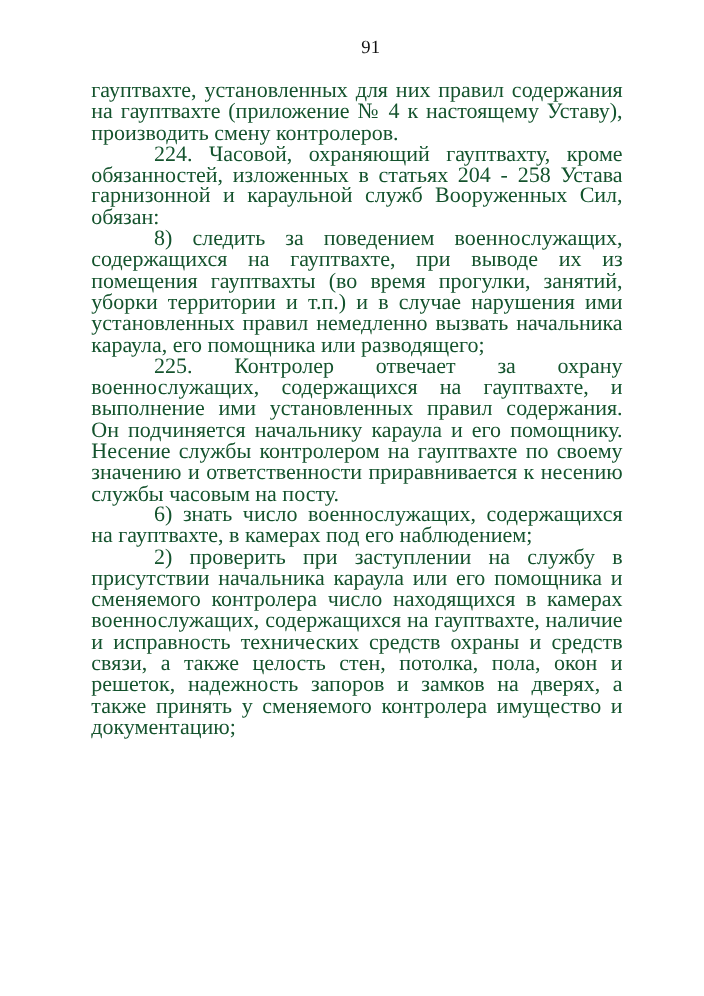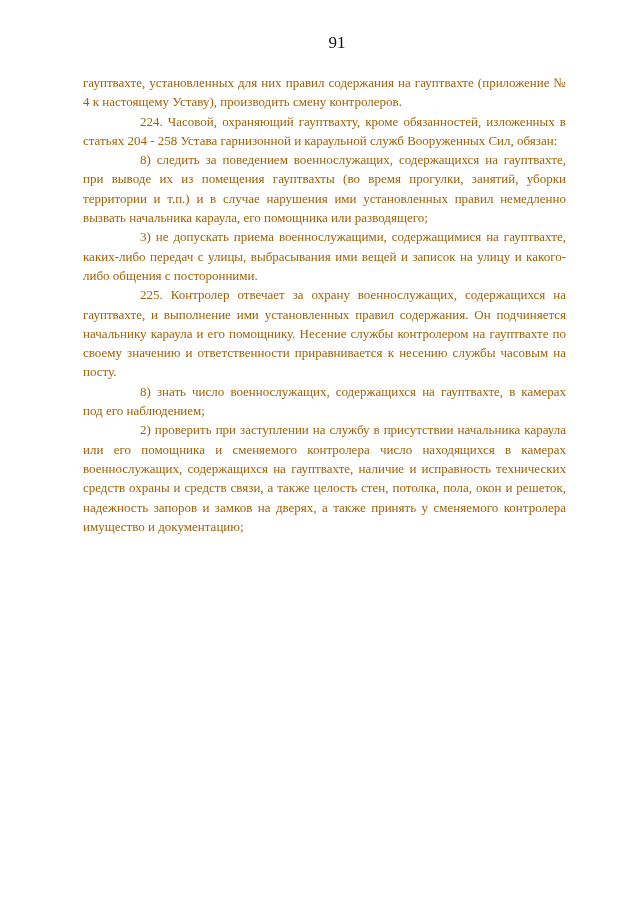--- a/index.html
+++ b/index.html
@@ -4,32 +4,31 @@
 <style>
   html, body { margin: 0; padding: 0; background: #ffffff; }
   body { width: 640px; height: 905px; position: relative; overflow: hidden; }
   .page-number {
     position: absolute; top: 33px; left: 0; width: 674px;
     text-align: center;
     font-family: "Liberation Serif", serif; font-size: 17px; color: #111;
   }
   .text-body {
     position: absolute; top: 73px; left: 83px; width: 483px;
-    font-family: "Liberation Serif", serif; font-size: 13px;
-    line-height: 19.3px; color: #a16207;
+    font-family: "Liberation Serif", serif; font-size: 20px;
+    line-height: 19.3px; color: #14532d;
   }
   .para { margin: 0; text-align: justify; text-align-last: left; }
   .para.indent { text-indent: 57px; }
 </style>
 </head>
 <body>
 
 <div class="page-number">91</div>
 
 <div class="text-body">
   <p class="para">гауптвахте, установленных для них правил содержания на гауптвахте (приложение № 4 к настоящему Уставу), производить смену контролеров.</p>
   <p class="para indent">224. Часовой, охраняющий гауптвахту, кроме обязанностей, изложенных в статьях 204 - 258 Устава гарнизонной и караульной служб Вооруженных Сил, обязан:</p>
   <p class="para indent">8) следить за поведением военнослужащих, содержащихся на гауптвахте, при выводе их из помещения гауптвахты (во время прогулки, занятий, уборки территории и т.п.) и в случае нарушения ими установленных правил немедленно вызвать начальника караула, его помощника или разводящего;</p>
-  <p class="para indent">3)  не допускать приема военнослужащими, содержащимися на гауптвахте, каких-либо передач с улицы, выбрасывания ими вещей и записок на улицу и какого-либо общения с посторонними.</p>
   <p class="para indent">225. Контролер отвечает за охрану военнослужащих, содержащихся на гауптвахте, и выполнение ими установленных правил содержания. Он подчиняется начальнику караула и его помощнику. Несение службы контролером на гауптвахте по своему значению и ответственности приравнивается к несению службы часовым на посту.</p>
-  <p class="para indent">8) знать число военнослужащих, содержащихся на гауптвахте, в камерах под его наблюдением;</p>
+  <p class="para indent">6) знать число военнослужащих, содержащихся на гауптвахте, в камерах под его наблюдением;</p>
   <p class="para indent">2) проверить при заступлении на службу в присутствии начальника караула или его помощника и сменяемого контролера число находящихся в камерах военнослужащих, содержащихся на гауптвахте, наличие и исправность технических средств охраны и средств связи, а также целость стен, потолка, пола, окон и решеток, надежность запоров и замков на дверях, а также принять у сменяемого контролера имущество и документацию;</p>
 </div>
 
 </body></html>

